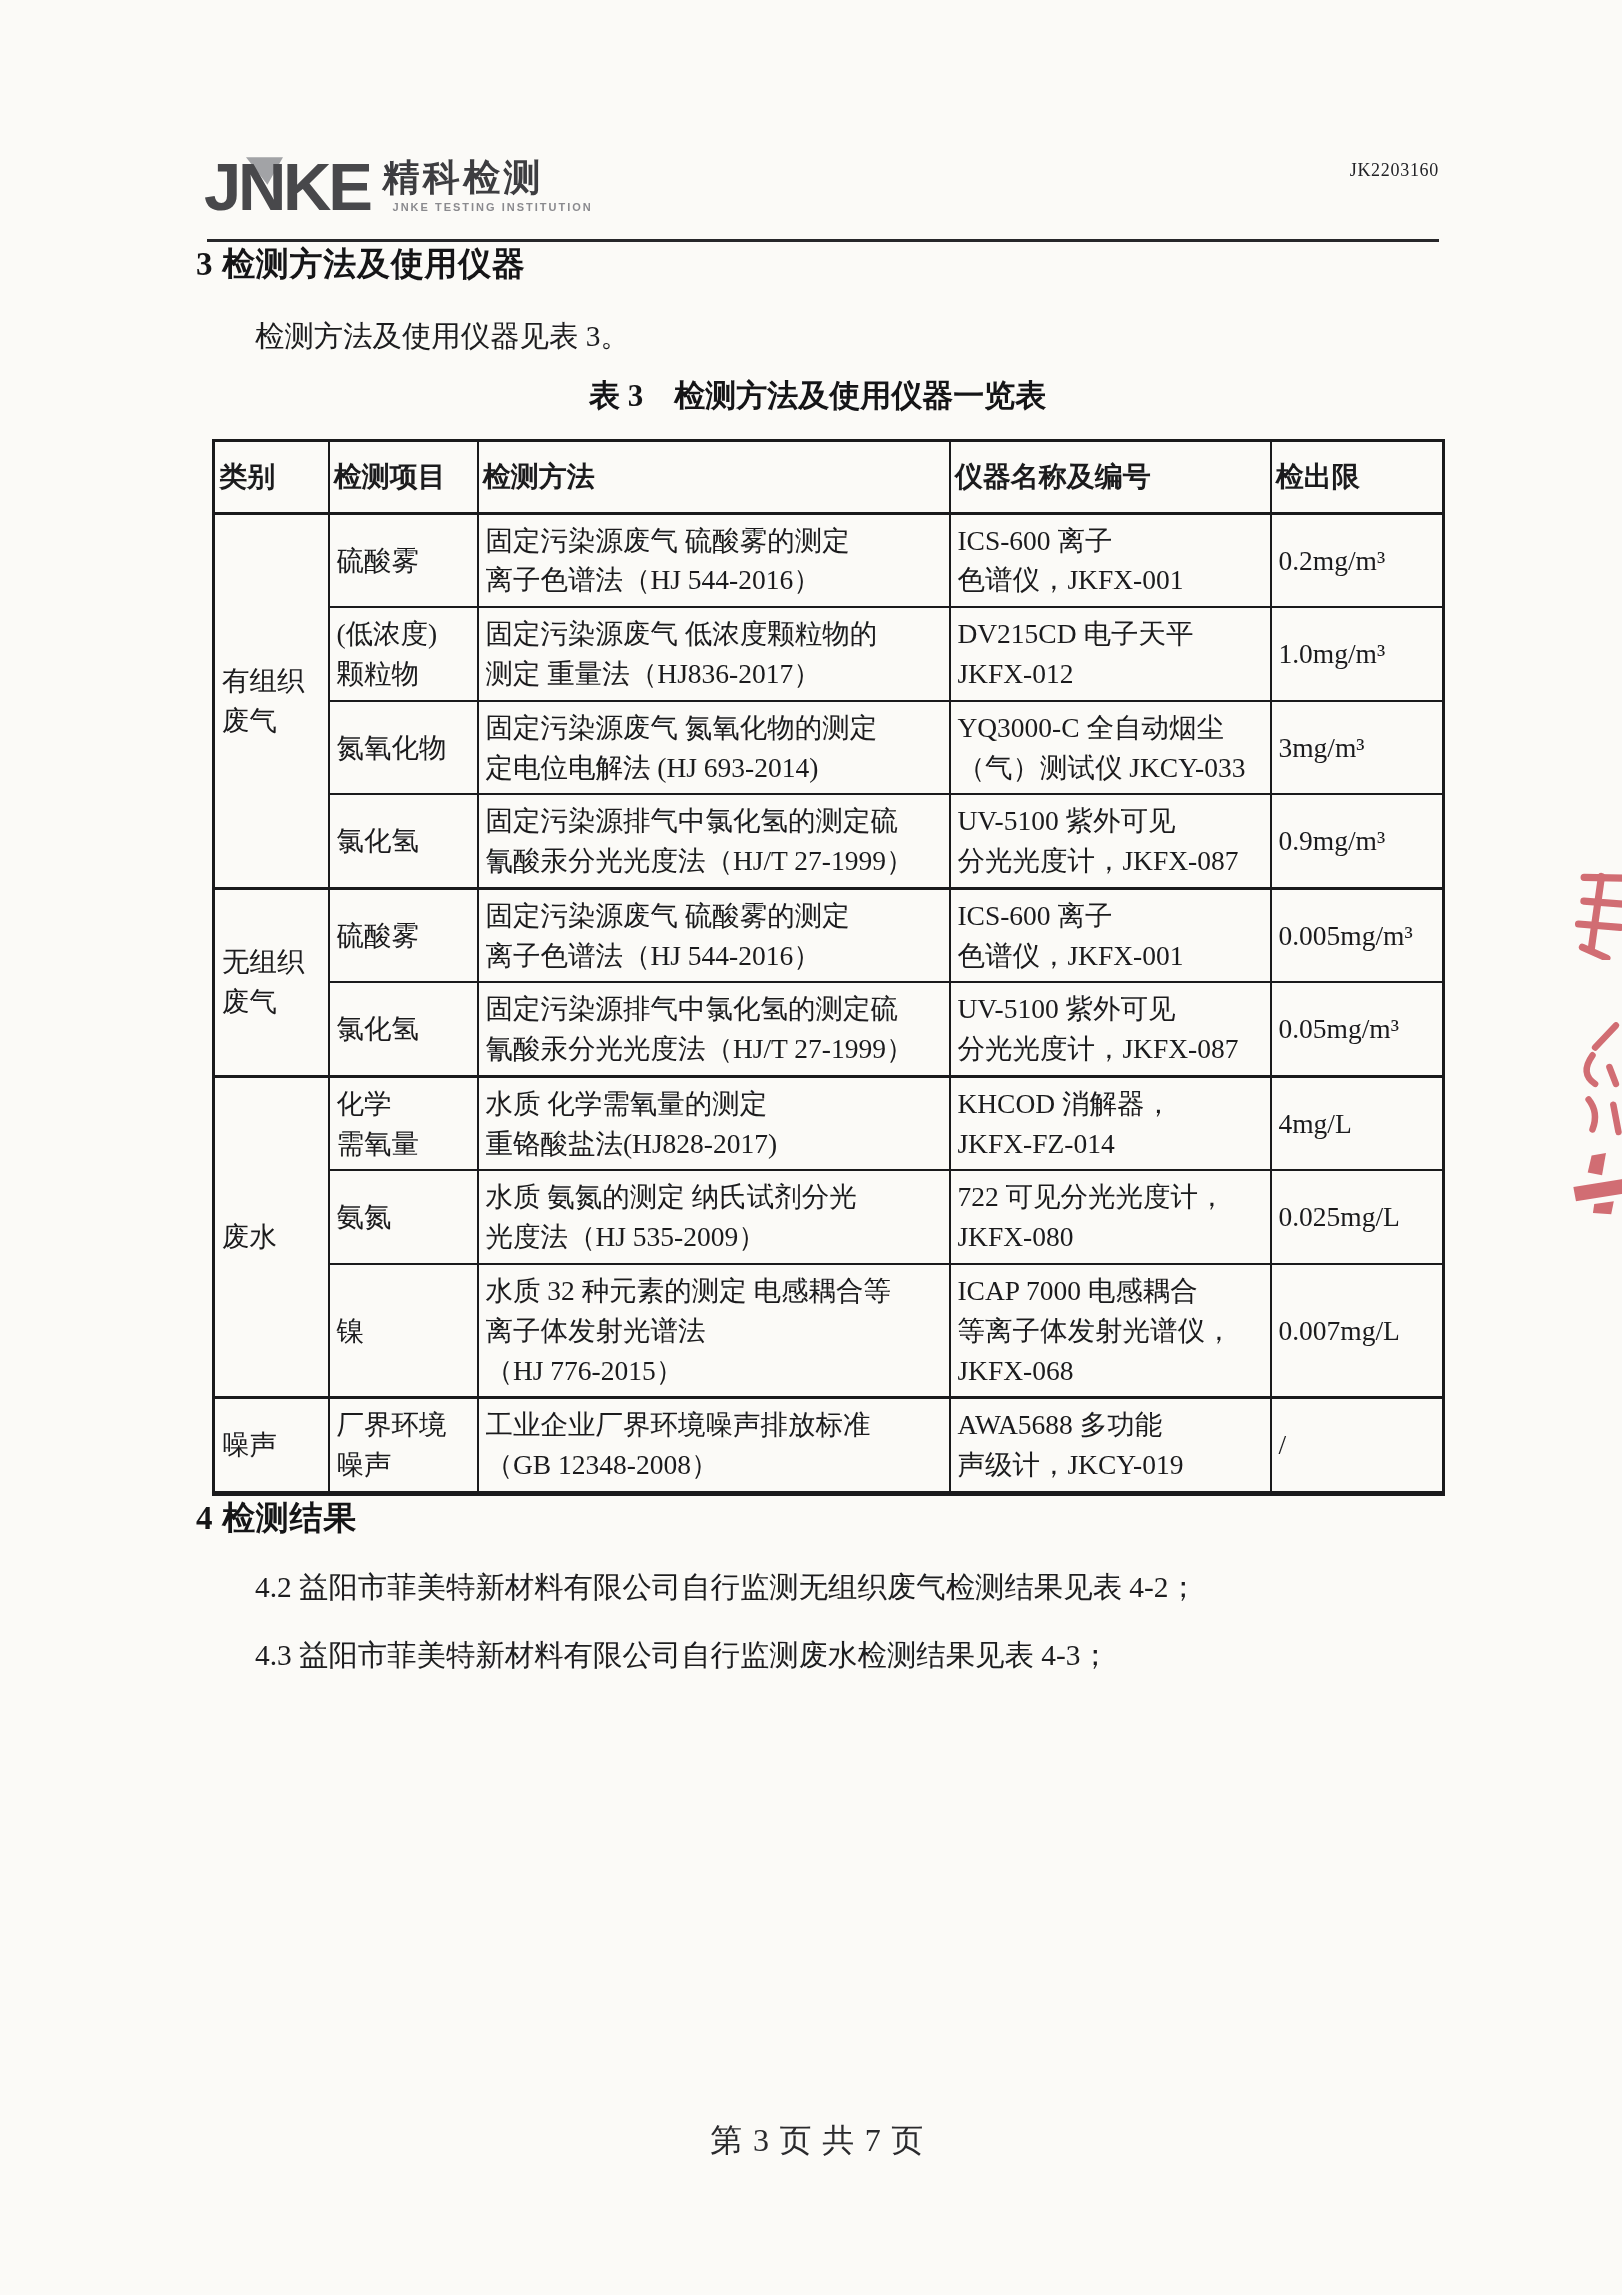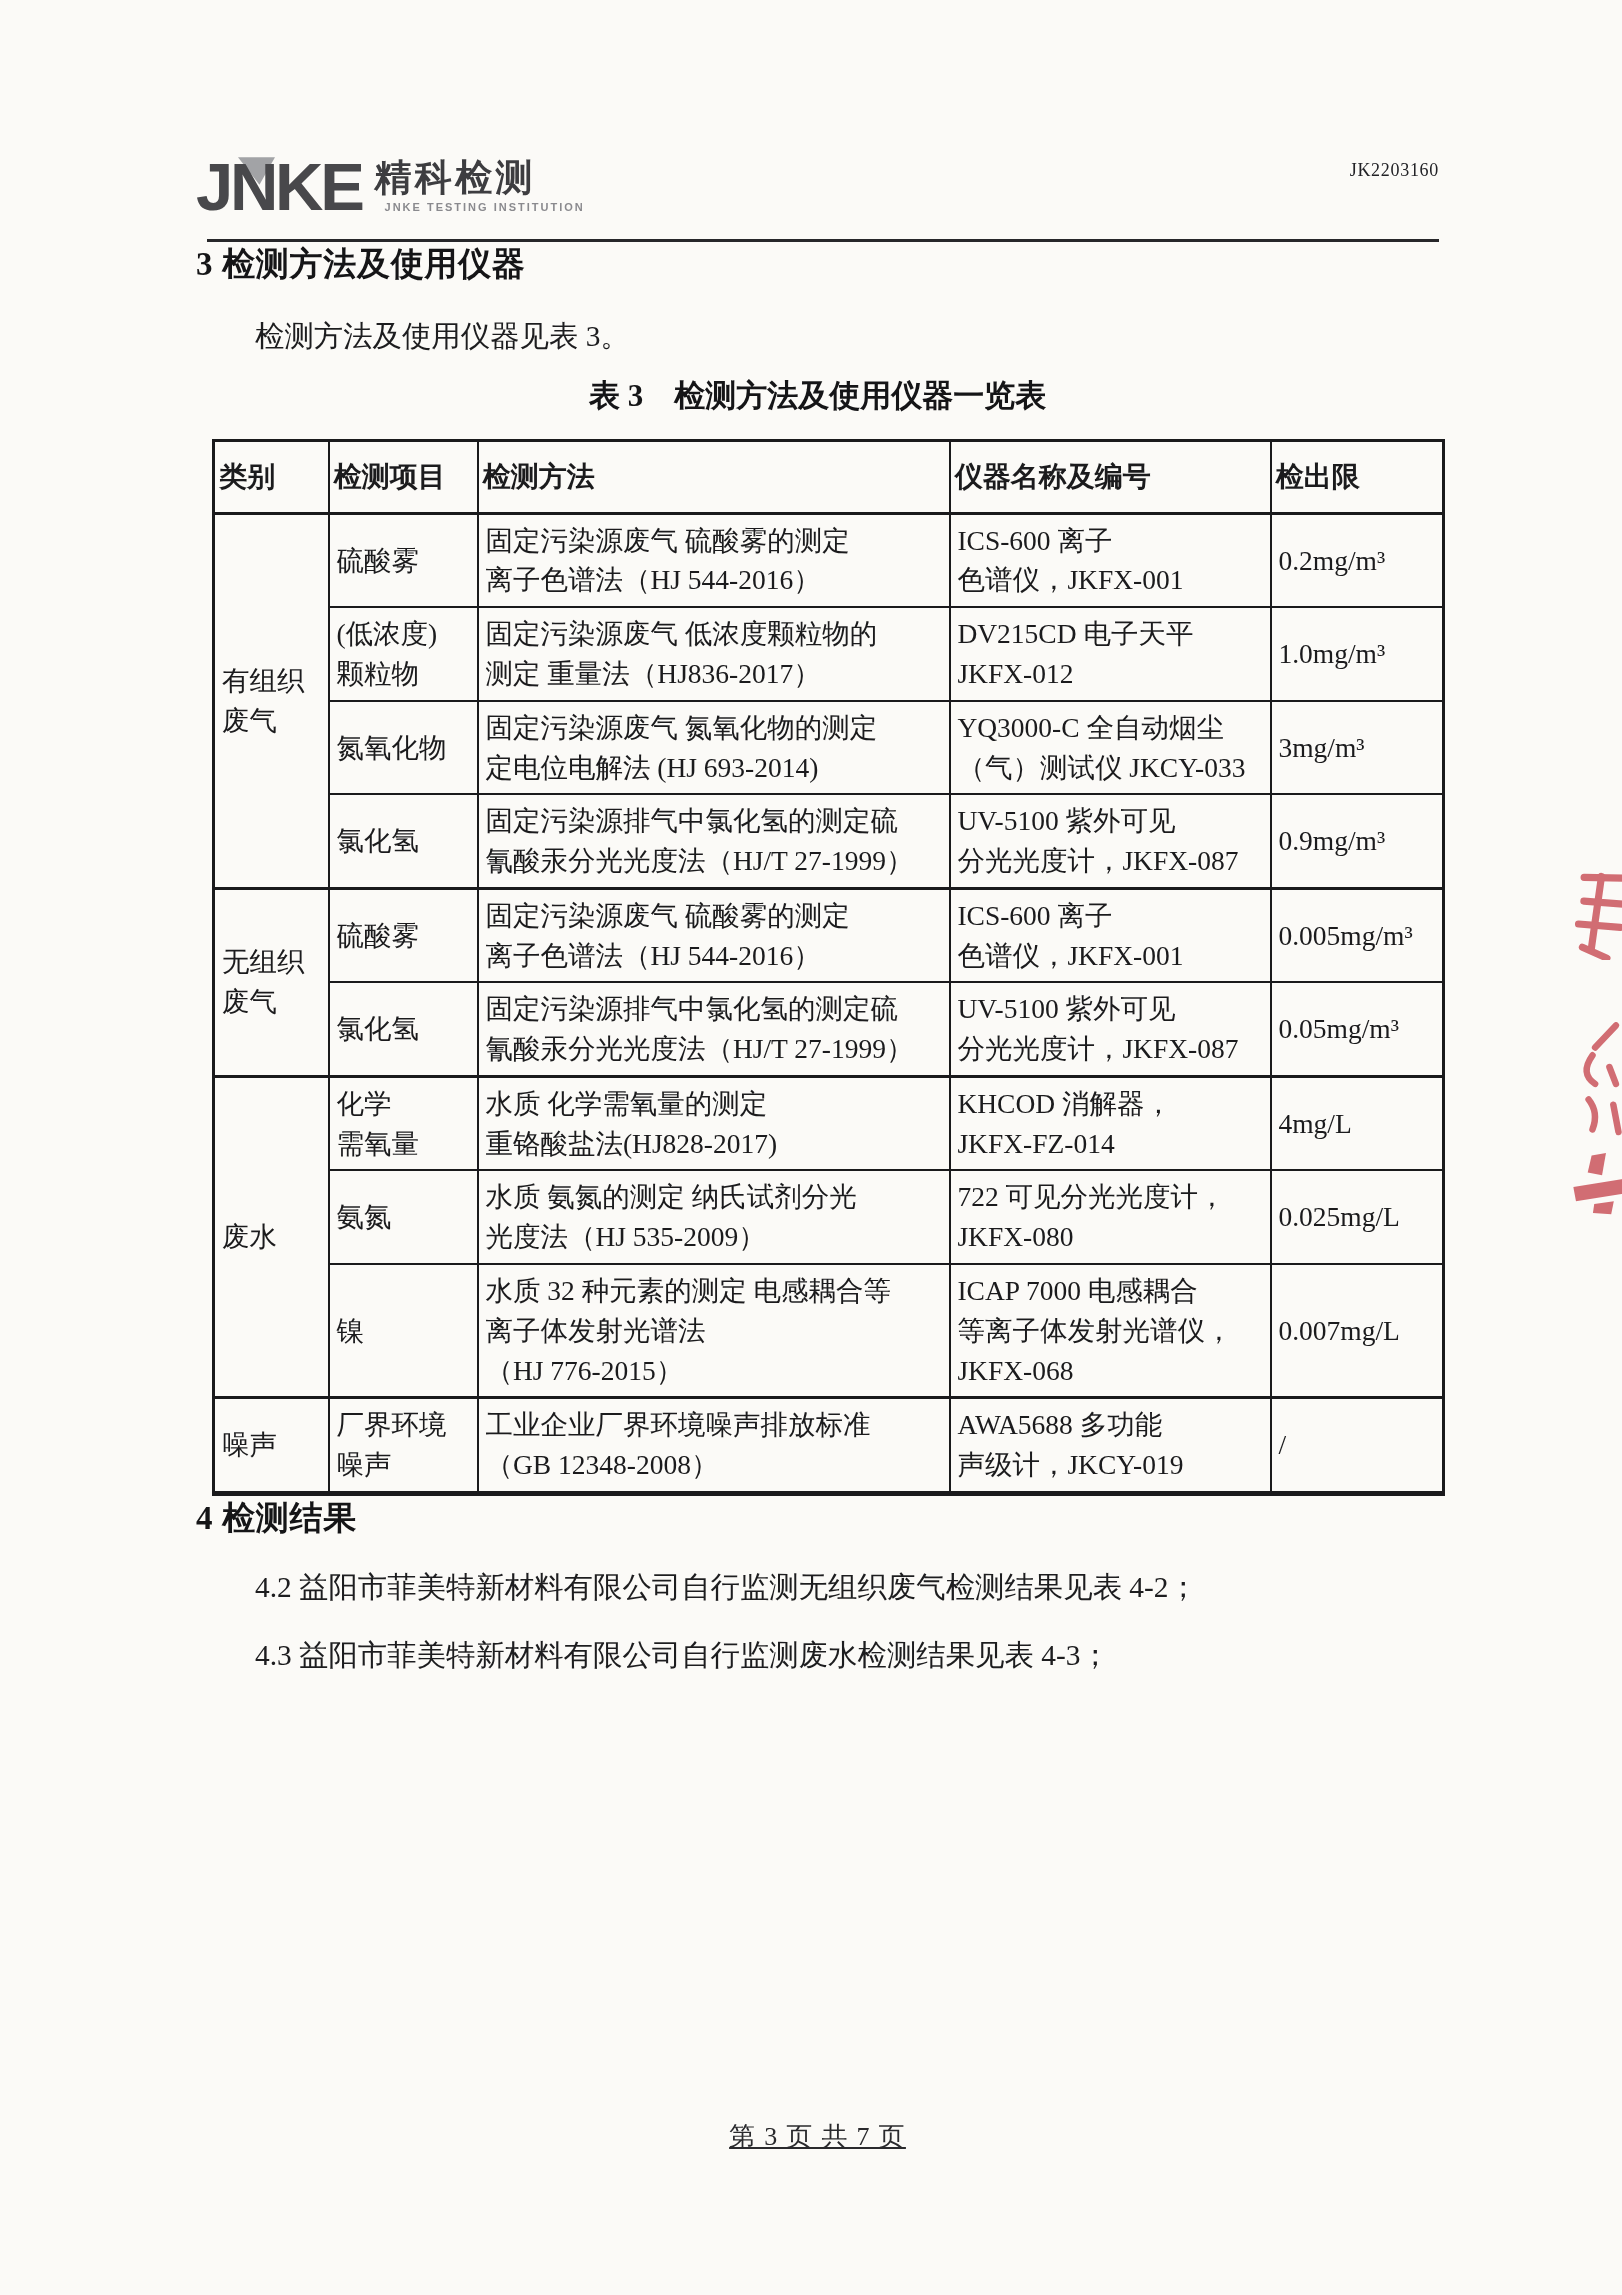--- a/index.html
+++ b/index.html
@@ -6,21 +6,21 @@
   body{
     width:1623px;height:2295px;position:relative;overflow:hidden;
     background:#fbfaf7;color:#1d1d1f;
     font-family:"Liberation Serif","DejaVu Serif",serif;
   }
   .page{position:relative;width:1623px;height:2295px;}
   .content{position:relative;width:1243px;margin-left:196px;}
 
   
   .header{position:relative;height:242px;}
-  .logo{position:absolute;left:0;top:156px;display:flex;align-items:flex-start;}
+  .logo{position:absolute;left:8px;top:156px;display:flex;align-items:flex-start;}
   .logo-jnke{
     position:relative;z-index:0;
     font-family:"Liberation Sans","DejaVu Sans",sans-serif;
     font-weight:700;font-size:67px;line-height:0.92;letter-spacing:-3.3px;
     color:#48484b;
   }
   .logo-jnke::before{
     content:"";position:absolute;z-index:-1;left:42px;top:1.3px;width:37px;height:27.5px;
     background:#a2a3a6;clip-path:polygon(0 0,100% 0,58% 100%);
   }
@@ -58,21 +58,21 @@
   table.methods thead th{font-weight:700;font-size:28px;padding:14.4px 3.9px;border-bottom-width:3.9px;}
   table.methods tr.group-start td{border-top-width:3.9px;}
 
   
   .result-item{font-size:29.4px;margin:27.5px 0 0 0;padding-left:59px;line-height:1.35;color:#1d1d1f;}
   .result-item:first-of-type{margin-top:42px;}
 
   
   .footer{
     position:absolute;left:196px;width:1243px;top:2119px;
-    text-align:center;font-size:26px;letter-spacing:1.3px;color:#2a2a2d;text-decoration:underline;
+    text-align:center;font-size:32px;letter-spacing:1.3px;color:#2a2a2d;
   }
 
   
   .seal-frag{position:absolute;opacity:.82;}
   .seal-frag svg{display:block;}
 </style>
 </head>
 <body>
 
 <div class="page">

